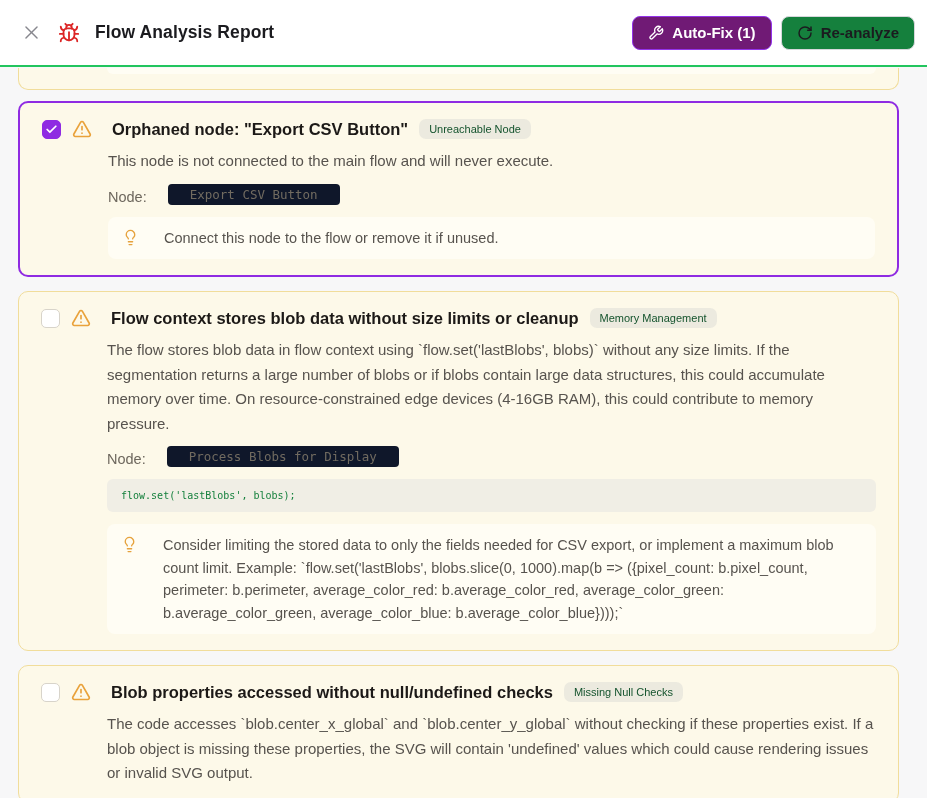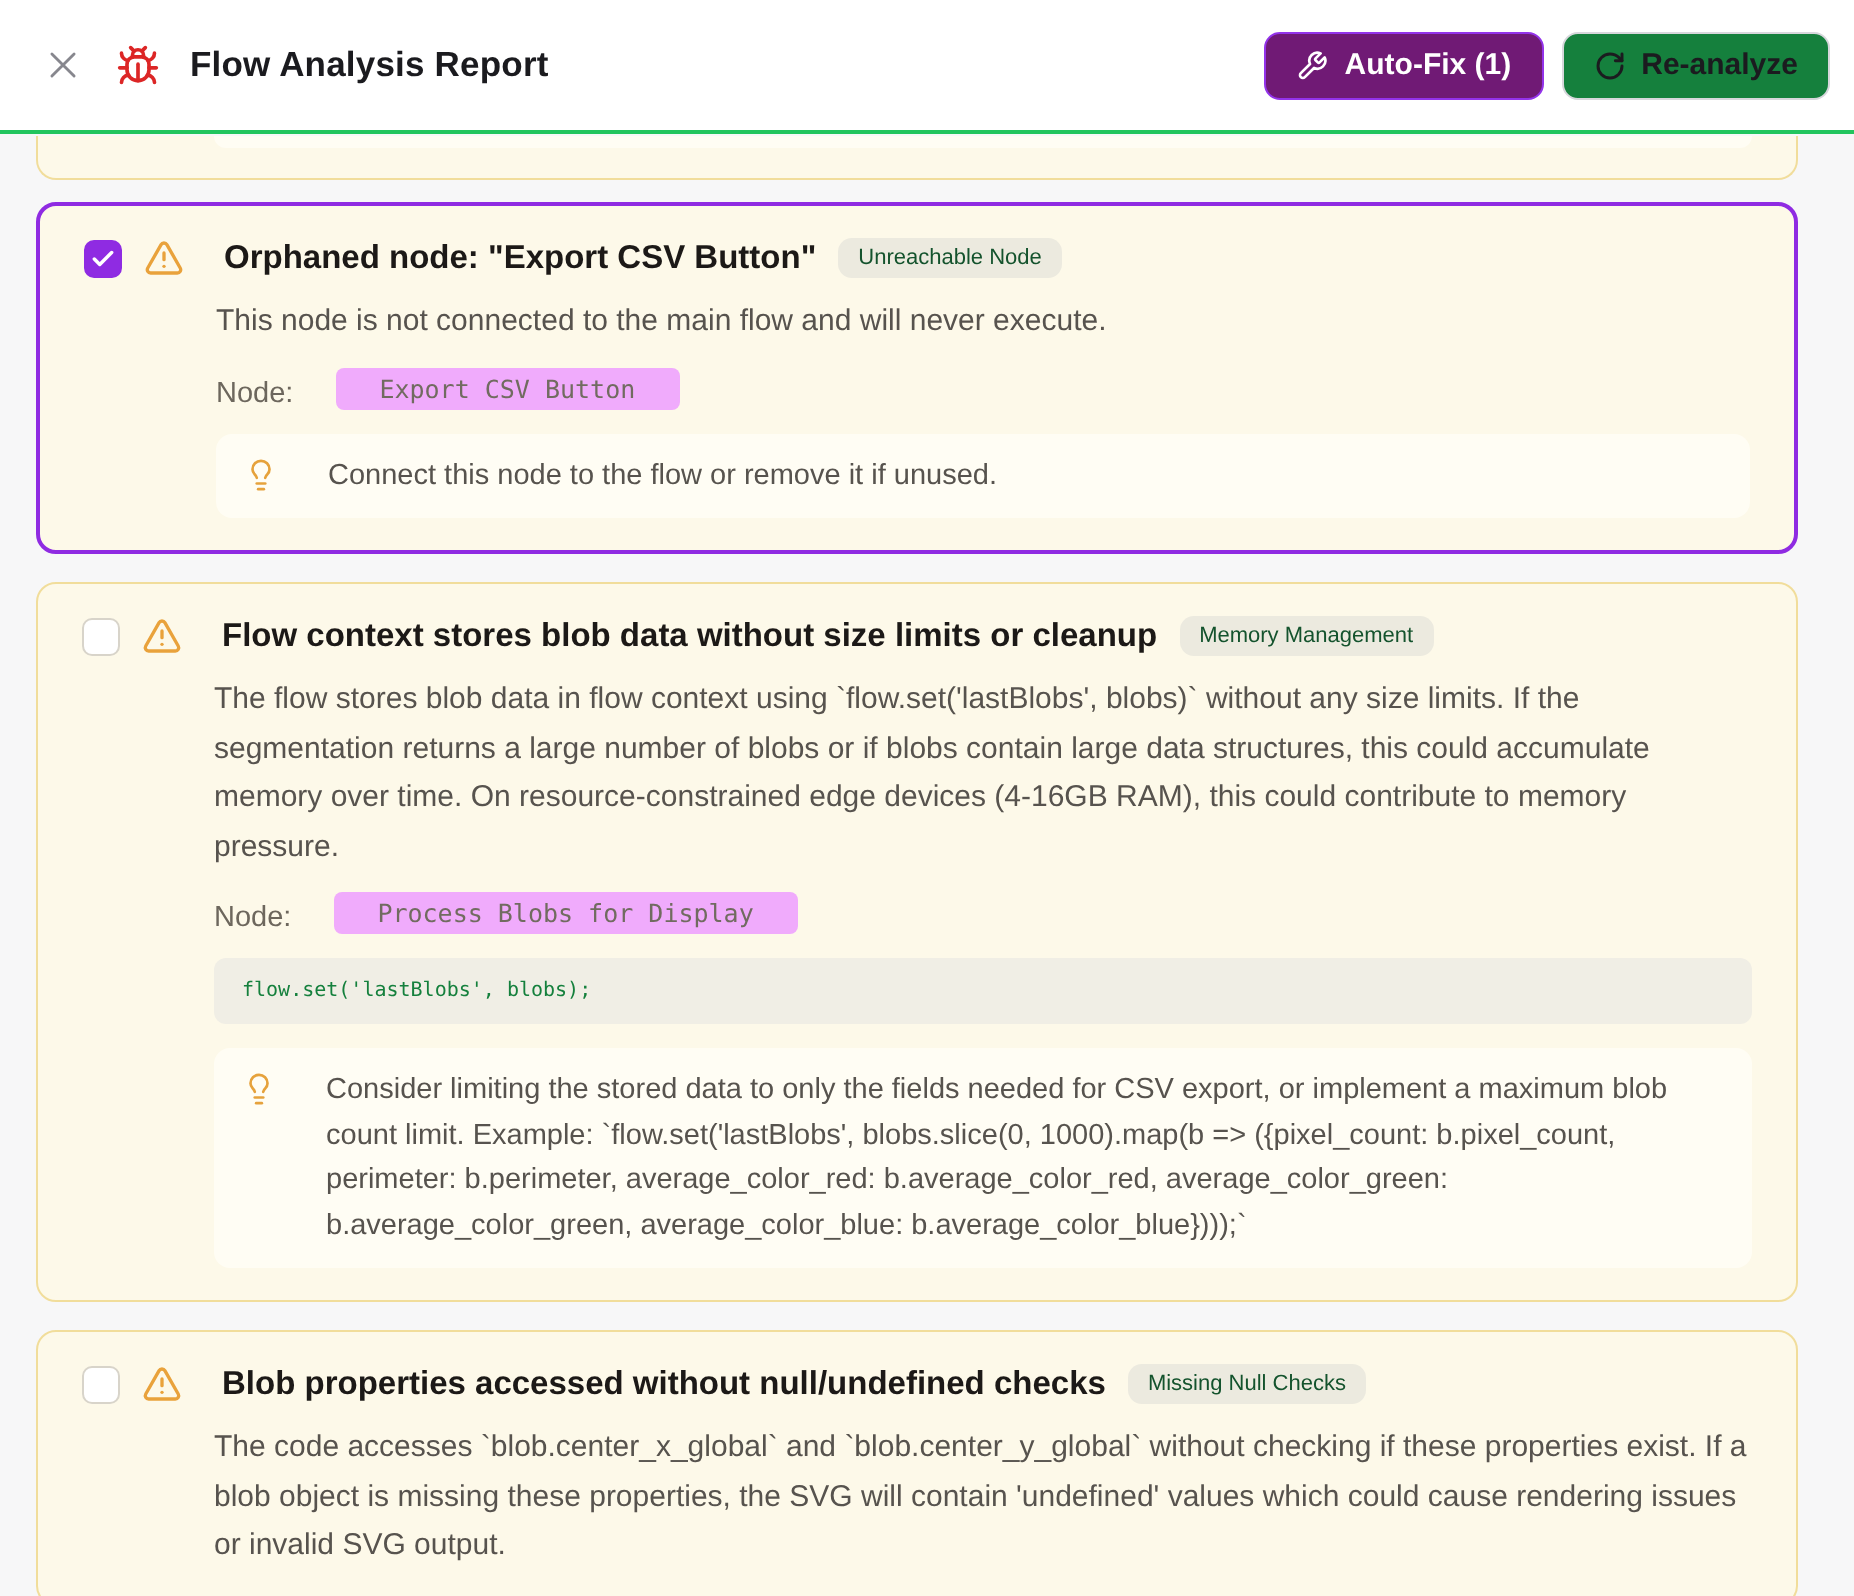--- a/index.html
+++ b/index.html
@@ -53,21 +53,21 @@
   .issue-title { font-size: 16.5px; font-weight: 700; color: #1c1917; margin: 0; white-space: nowrap; }
   .badge {
     margin-left: 11px; background: #eceadf; color: #14532d;
     font-size: 11px; padding: 4px 10px; border-radius: 7px; white-space: nowrap;
   }
   .card-body { margin-left: 66px; }
   .desc { font-size: 15px; line-height: 24.5px; color: #57534e; margin: 0; }
   .node-row { margin-top: 10px; font-size: 14.5px; color: #6d675d; display: flex; align-items: flex-end; gap: 21px; }
   .node-chip {
     font-family: "DejaVu Sans Mono", monospace; font-size: 12.5px;
-    background: #f0abfc; color: #716b60; padding: 3px 22px; border-radius: 4px;
+    background: #0f172a; color: #716b60; padding: 3px 22px; border-radius: 4px;
   }
   .code-block {
     margin-top: 12px; background: #f0eee5; border-radius: 6px; padding: 11px 14px;
     font-family: "DejaVu Sans Mono", monospace; font-size: 10px; color: #15803d;
   }
   .suggestion {
     margin-top: 12px; background: #fffdf4; border-radius: 8px; padding: 10px 14px;
     display: flex; gap: 25px; align-items: flex-start;
     font-size: 14.5px; line-height: 22.5px; color: #57534e;
   }

